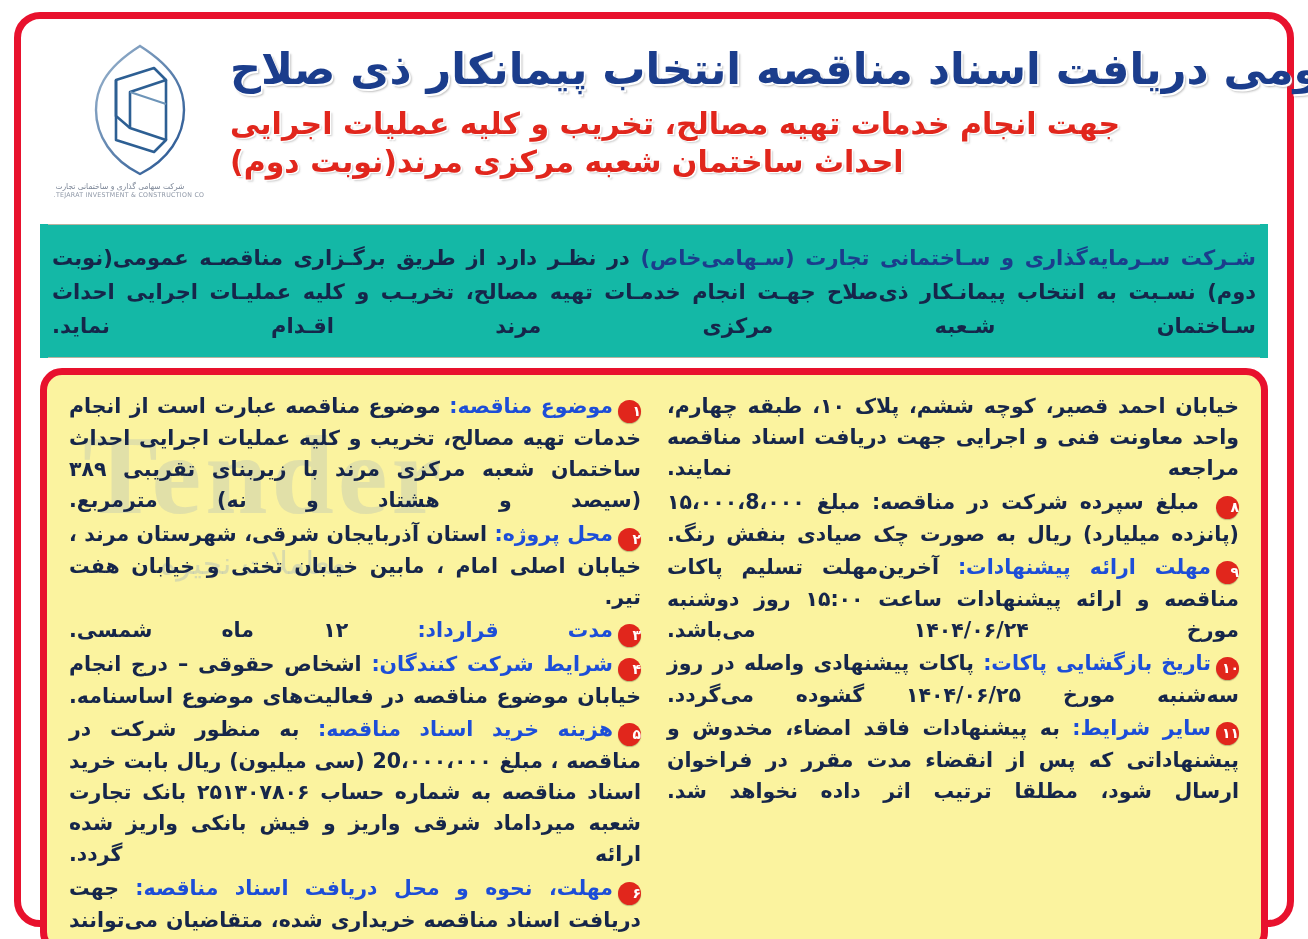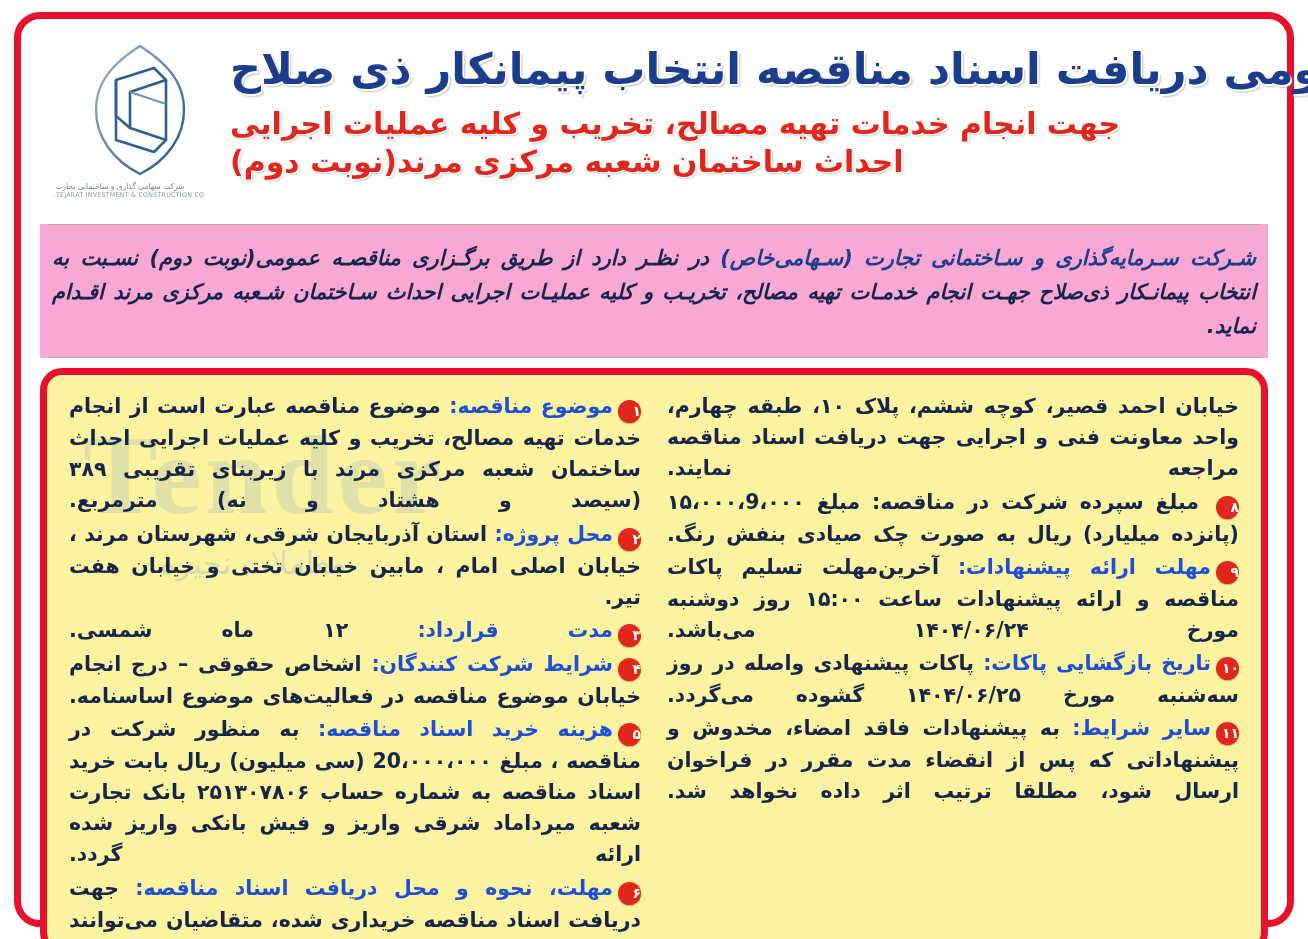--- a/index.html
+++ b/index.html
@@ -103,23 +103,22 @@
        1.4px 1.4px 0 #ffffff,
        2.2px 2.2px 2px rgba(130,130,130,.4);
     direction: rtl;
     white-space: nowrap;
     text-align: left;
   }
   .title-sub1 { margin-top: 10px; }
 
   
   .intro-wrap {
-    background: #f9a8d4;
+    background: #14b8a6;
     padding: 0 8px;
-    font-style: italic;
   }
   .rule {
     height: 1px;
     background: #b9b2a0;
     width: 100%;
   }
   .intro {
     direction: rtl;
     text-align: justify;
     text-align-last: justify;
@@ -270,21 +269,21 @@
         <div class="col" id="col-right">
             <p class="item jfull"><span class="badge">۱</span><span class="lbl">موضوع مناقصه:</span><span> موضوع مناقصه عبارت است از انجام خدمات تهیه مصالح، تخریب و کلیه عملیات اجرایی احداث ساختمان شعبه مرکزی مرند با زیربنای تقریبی ۳۸۹ (سیصد و هشتاد و نه) مترمربع.</span></p>
             <p class="item jfull"><span class="badge">۲</span><span class="lbl">محل پروژه:</span><span> استان آذربایجان شرقی، شهرستان مرند ، خیابان اصلی امام ، مابین خیابان تختی و خیابان هفت تیر.</span></p>
             <p class="item jfull"><span class="badge">۳</span><span class="lbl">مدت قرارداد:</span><span> ۱۲ ماه شمسی.</span></p>
             <p class="item jfull"><span class="badge">۴</span><span class="lbl">شرایط شرکت کنندگان:</span><span> اشخاص حقوقی – درج انجام خیابان موضوع مناقصه در فعالیت‌های موضوع اساسنامه.</span></p>
             <p class="item jfull"><span class="badge">۵</span><span class="lbl">هزینه خرید اسناد مناقصه:</span><span> به منظور شرکت در مناقصه ، مبلغ 20،۰۰۰،۰۰۰ (سی میلیون) ریال بابت خرید اسناد مناقصه به شماره حساب ۲۵۱۳۰۷۸۰۶ بانک تجارت شعبه میرداماد شرقی واریز و فیش بانکی واریز شده ارائه گردد.</span></p>
             <p class="item jfull"><span class="badge">۶</span><span class="lbl">مهلت، نحوه و محل دریافت اسناد مناقصه:</span><span> جهت دریافت اسناد مناقصه خریداری شده، متقاضیان می‌توانند با ارائه معرفی نامه کتبی و فیش بانکی واریز شده مطابق بند فوق، از روز شنبه مورخ ۱۴۰۴/۰۶/۰۸ لغایت روز شنبه مورخ ۱۴۰۴/۰۶/۱۵ به آدرس تهران، خیابان دکتر بهشتی،</span></p>
           </div>
         <div class="col" id="col-left">
             <p class="item jfull"><span>خیابان احمد قصیر، کوچه ششم، پلاک ۱۰، طبقه چهارم، واحد معاونت فنی و اجرایی جهت دریافت اسناد مناقصه مراجعه نمایند.</span></p>
-            <p class="item jfull"><span class="badge">۸</span><span> مبلغ سپرده شرکت در مناقصه: مبلغ ۱۵،۰۰۰،9،۰۰۰ (پانزده میلیارد) ریال به صورت چک صیادی بنفش رنگ.</span></p>
+            <p class="item jfull"><span class="badge">۸</span><span> مبلغ سپرده شرکت در مناقصه: مبلغ ۱۵،۰۰۰،8،۰۰۰ (پانزده میلیارد) ریال به صورت چک صیادی بنفش رنگ.</span></p>
             <p class="item jfull"><span class="badge">۹</span><span class="lbl">مهلت ارائه پیشنهادات:</span><span> آخرین‌مهلت تسلیم پاکات مناقصه و ارائه پیشنهادات ساعت ۱۵:۰۰ روز دوشنبه مورخ ۱۴۰۴/۰۶/۲۴ می‌باشد.</span></p>
             <p class="item jfull"><span class="badge">۱۰</span><span class="lbl">تاریخ بازگشایی پاکات:</span><span> پاکات پیشنهادی واصله در روز سه‌شنبه مورخ ۱۴۰۴/۰۶/۲۵ گشوده می‌گردد.</span></p>
             <p class="item jfull"><span class="badge">۱۱</span><span class="lbl">سایر شرایط:</span><span> به پیشنهادات فاقد امضاء، مخدوش و پیشنهاداتی که پس از انقضاء مدت مقرر در فراخوان ارسال شود، مطلقا ترتیب اثر داده نخواهد شد.</span></p>
             <p class="item jfull"></p>
 
         </div>
 
       </div>
     </div>
 

